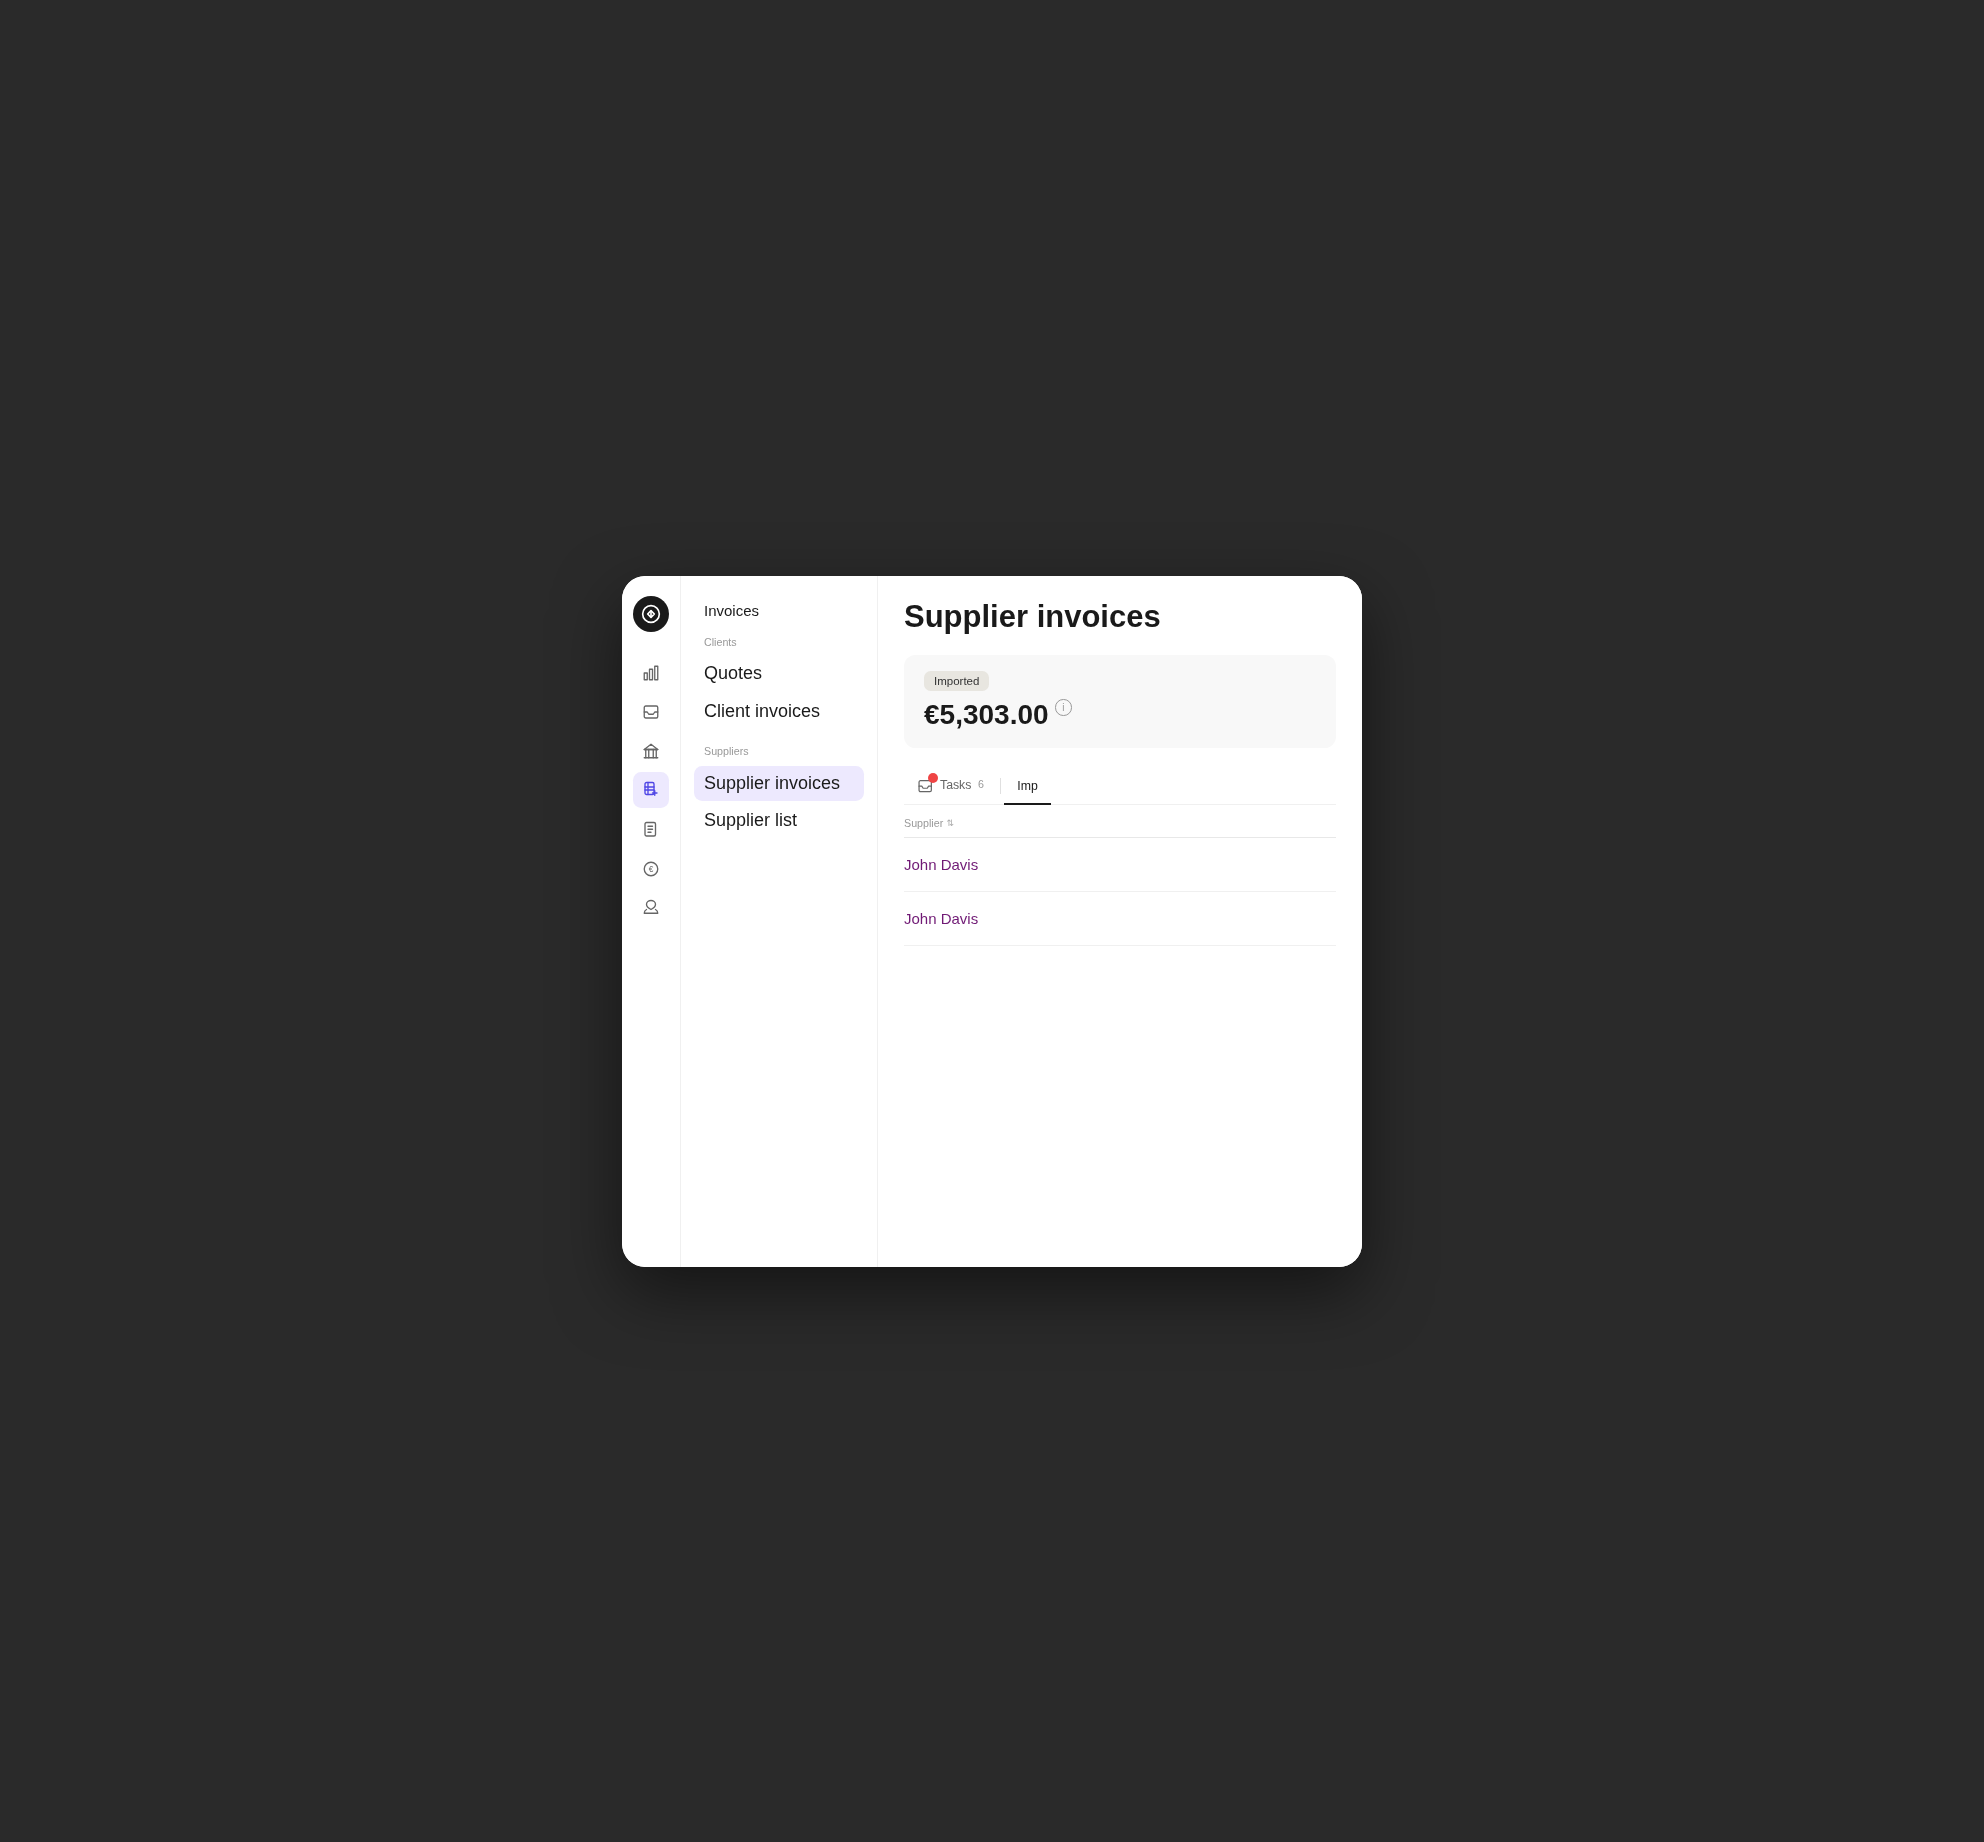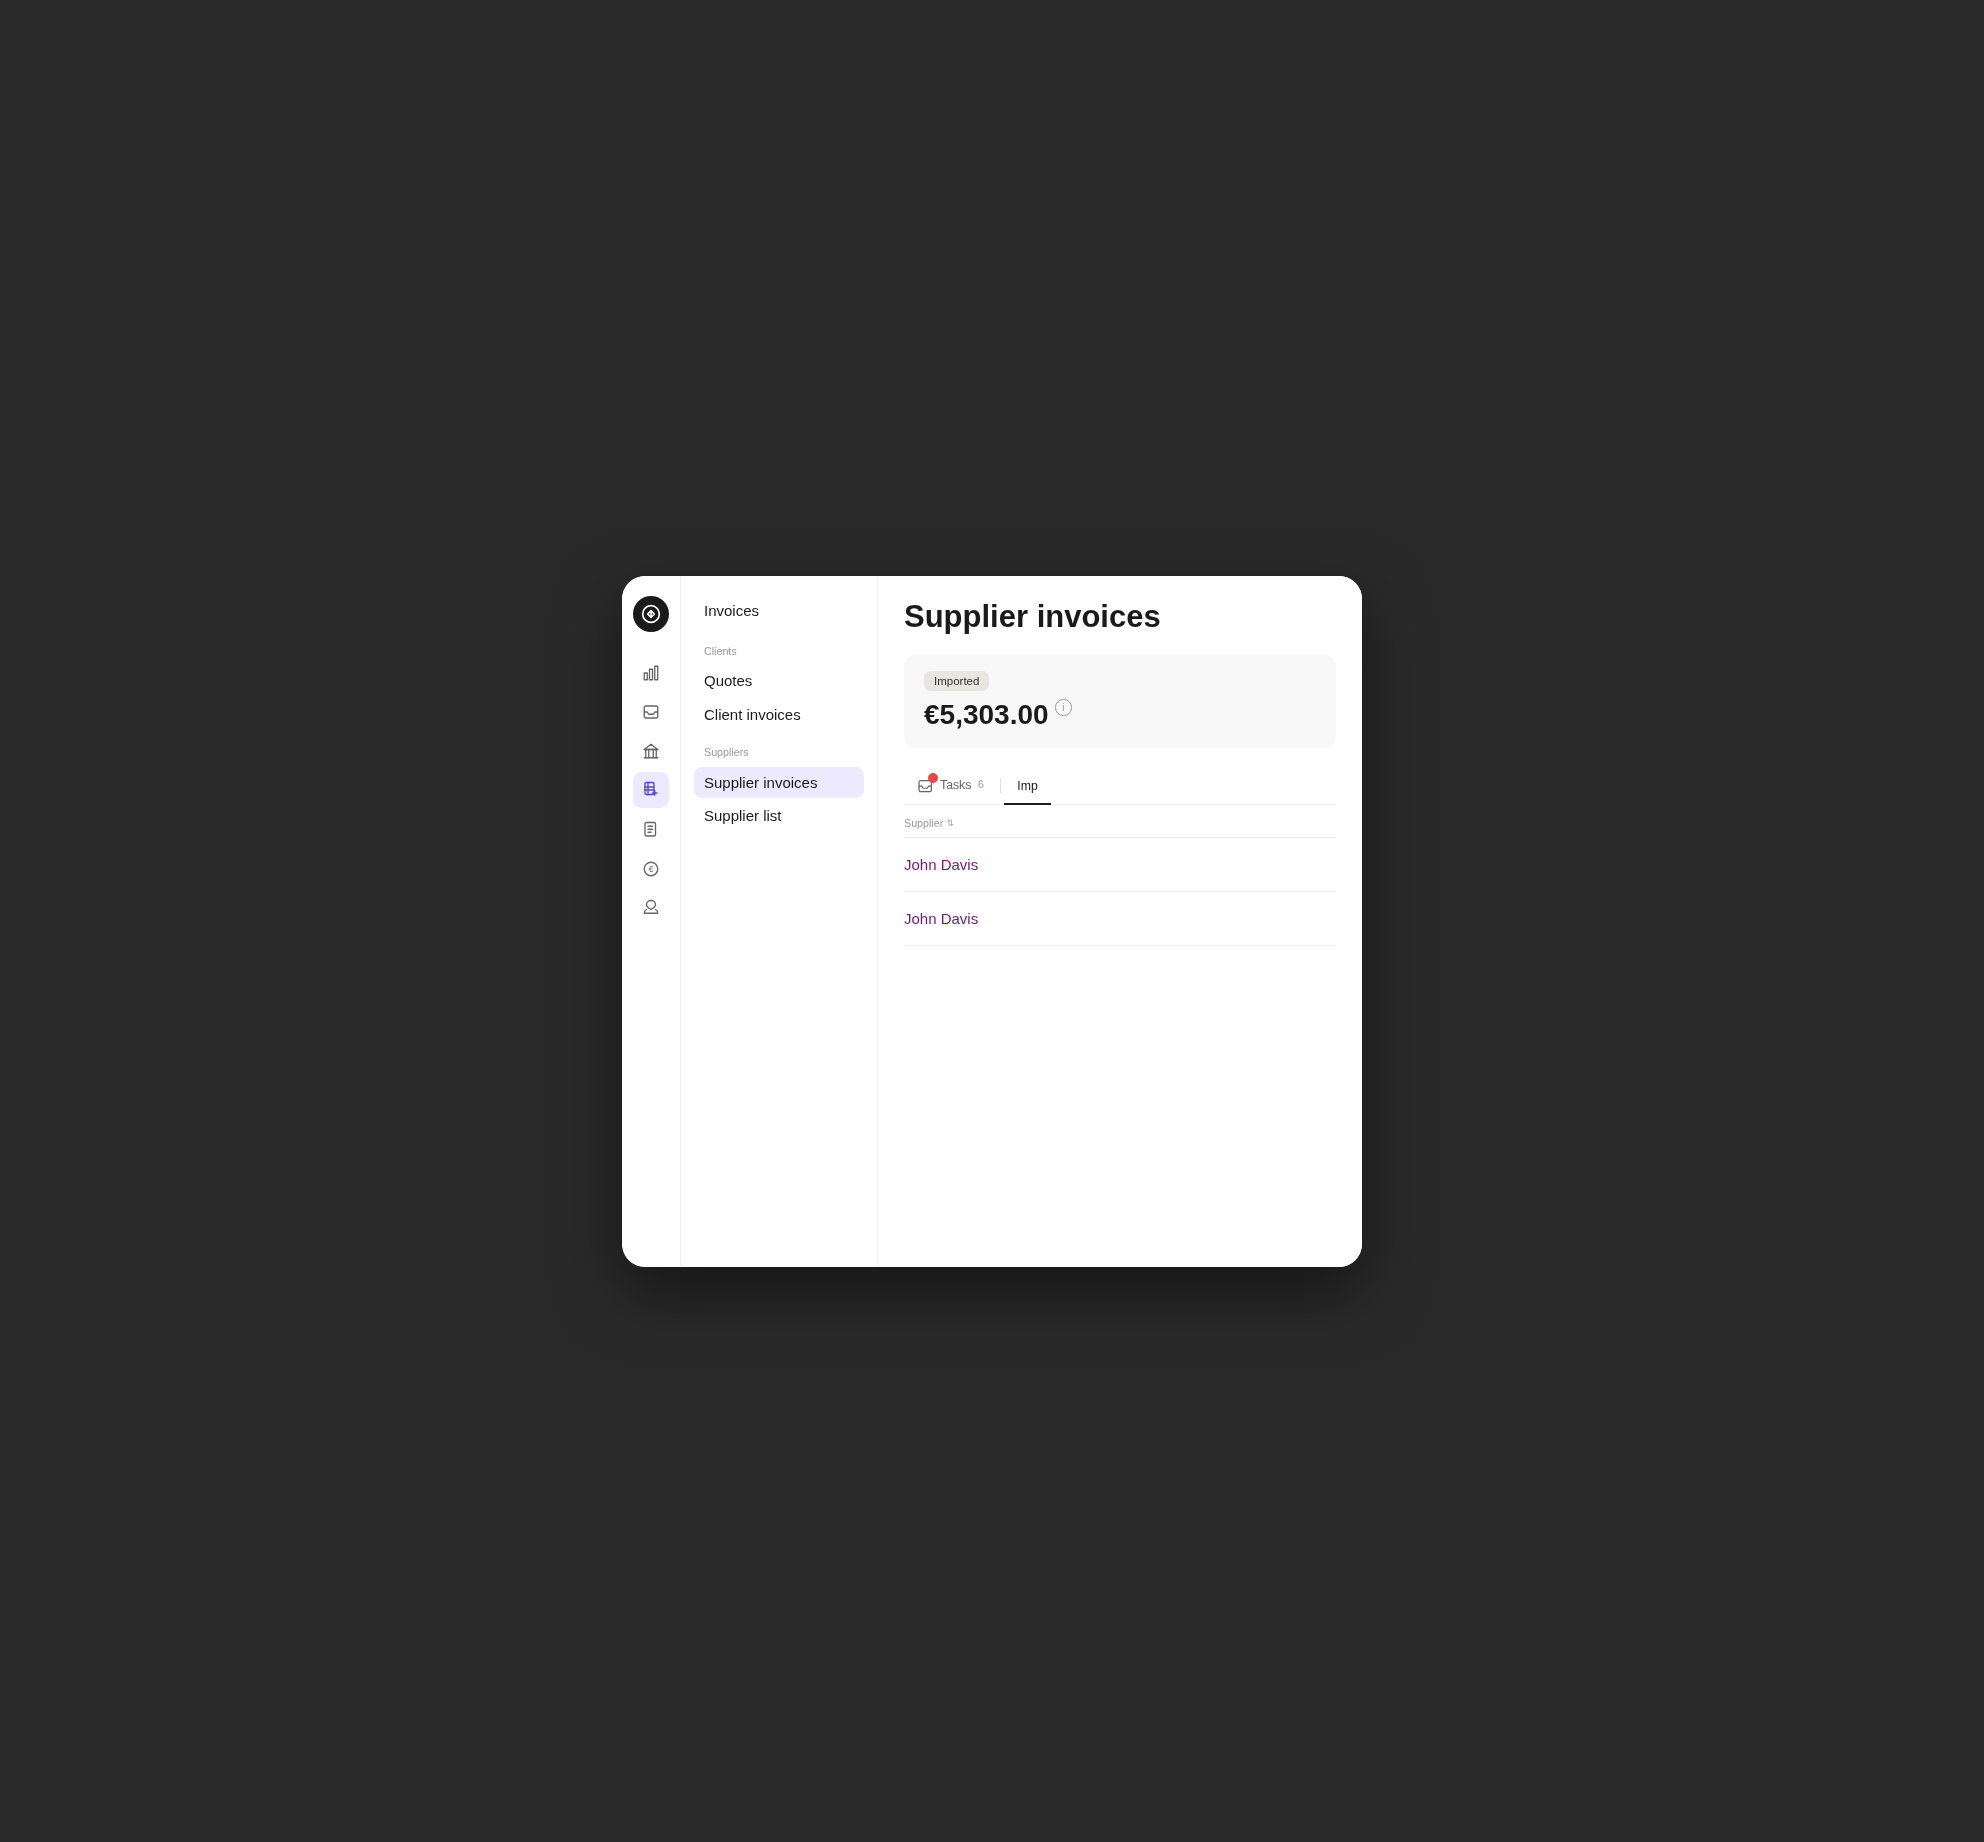--- a/index.html
+++ b/index.html
@@ -85,35 +85,35 @@
       padding: 20px 13px;
       flex-shrink: 0;
       overflow-y: auto;
     }
 
     .nav-top-item {
       font-size: 15px;
       font-weight: 500;
       color: #1a1a1a;
       padding: 6.6px 10px;
-      margin-bottom: 19px;
+      margin-bottom: 10px;
       cursor: pointer;
     }
 
     .nav-section-label {
       font-size: 10.7px;
       color: #999;
       font-weight: 400;
       padding: 0 10px;
       margin-bottom: 8.2px;
       margin-top: 6.6px;
     }
 
     .nav-item {
-      font-size: 15px;
+      font-size: 18px;
       font-weight: 400;
       color: #1a1a1a;
       padding: 7.4px 10px;
       border-radius: 8.2px;
       margin-bottom: 1.6px;
       cursor: pointer;
     }
 
     .nav-item.active {
       background: #ede9fe;

